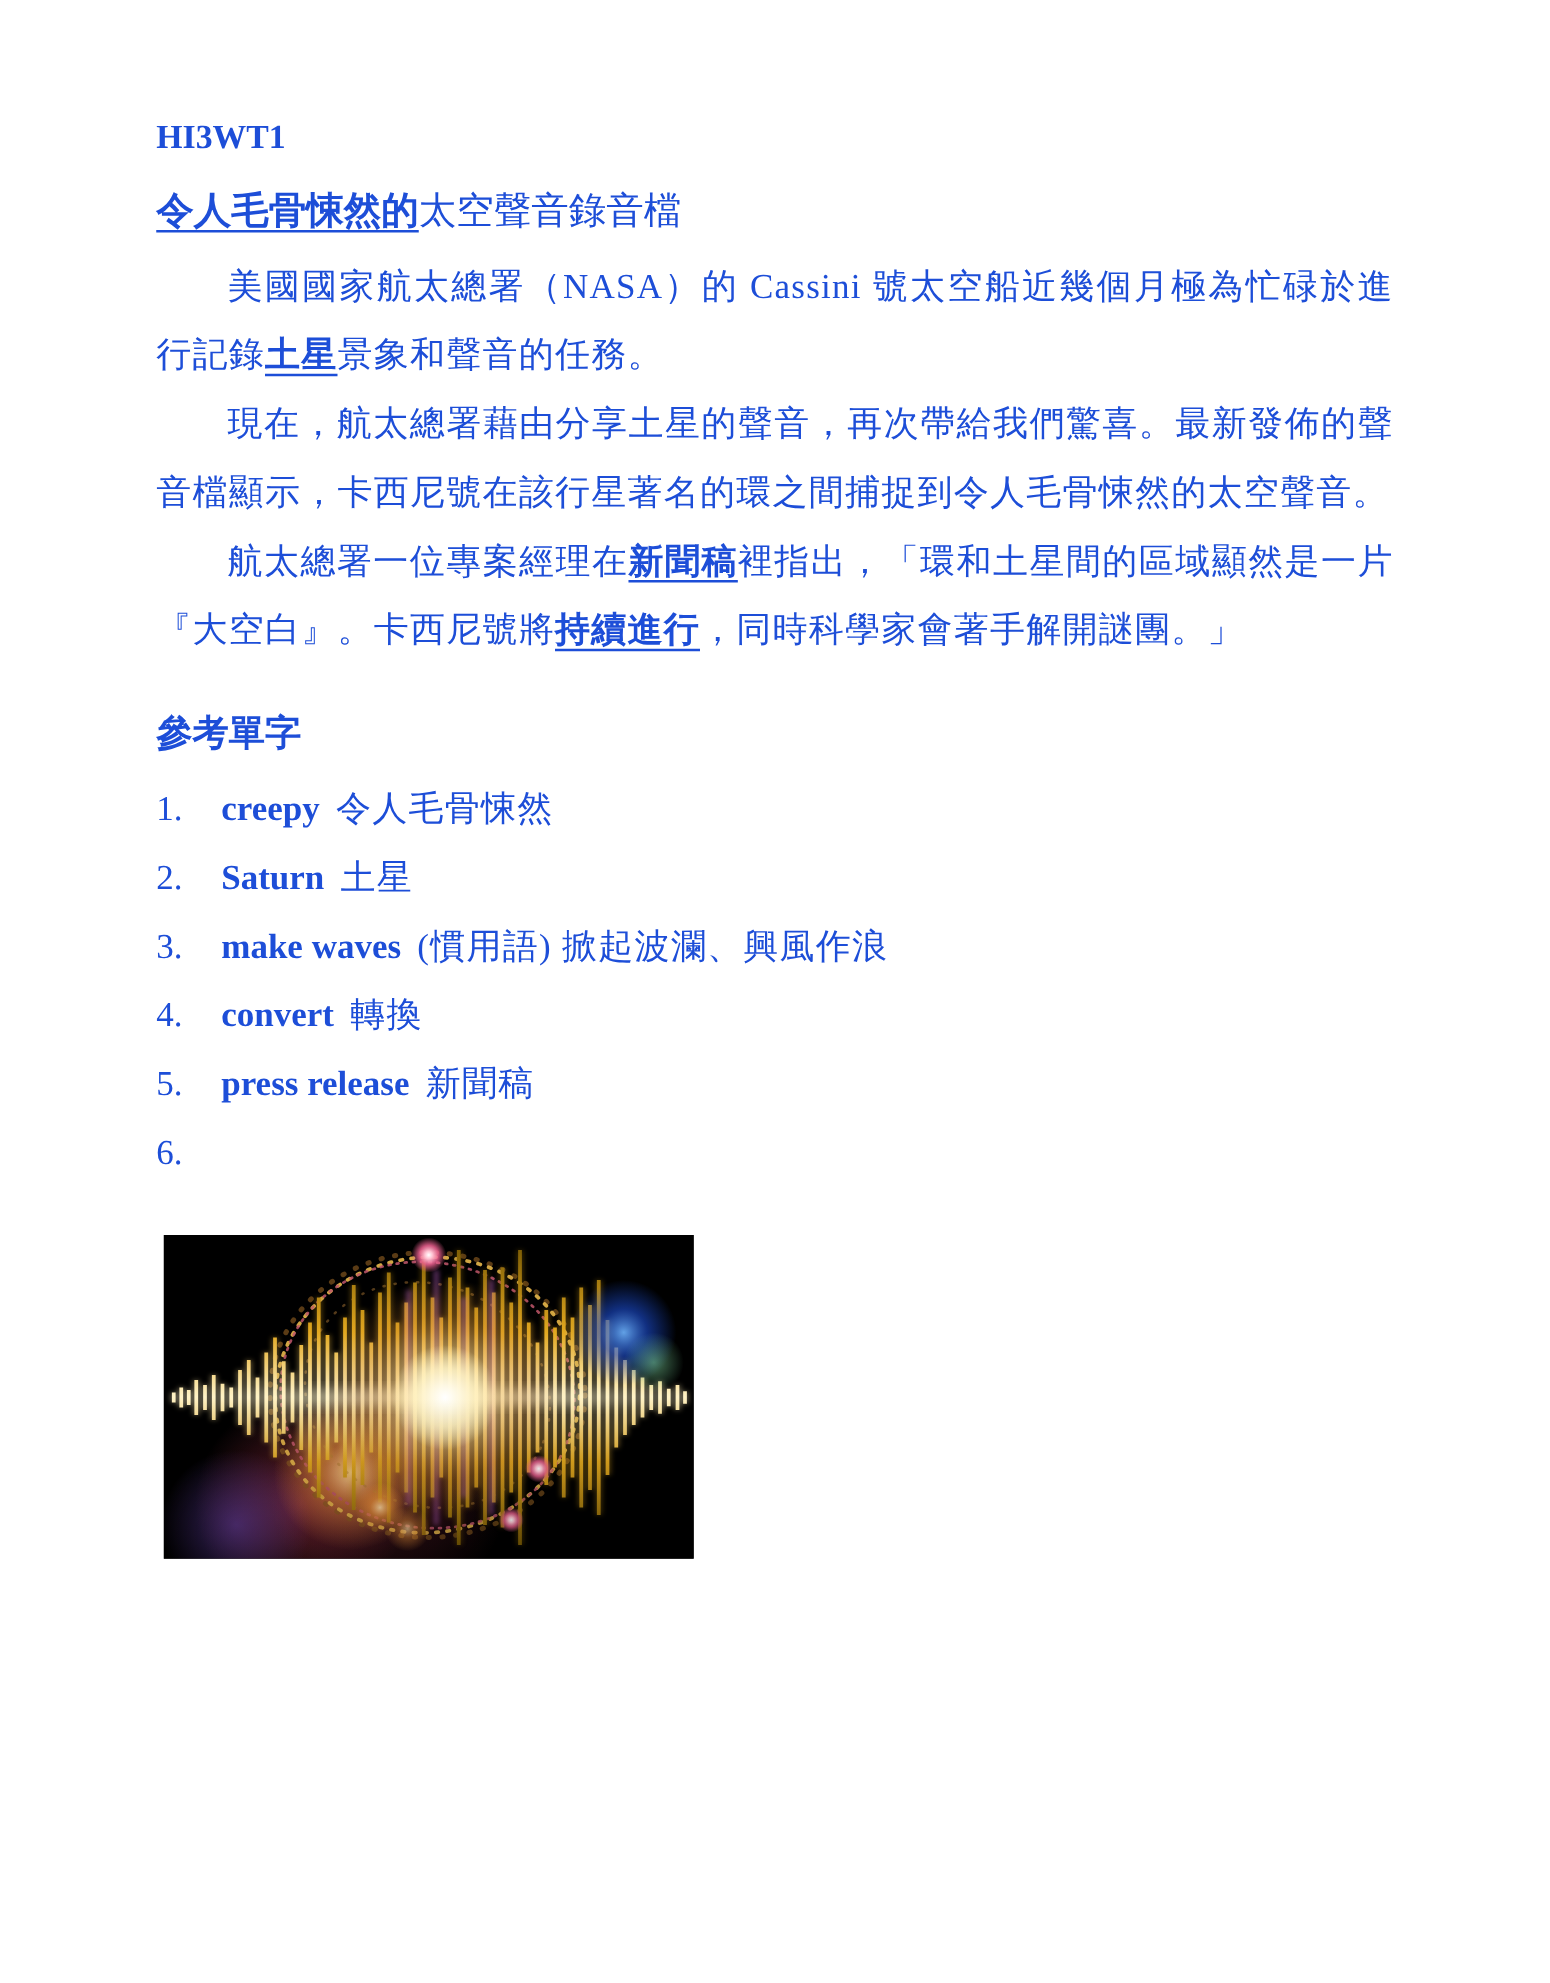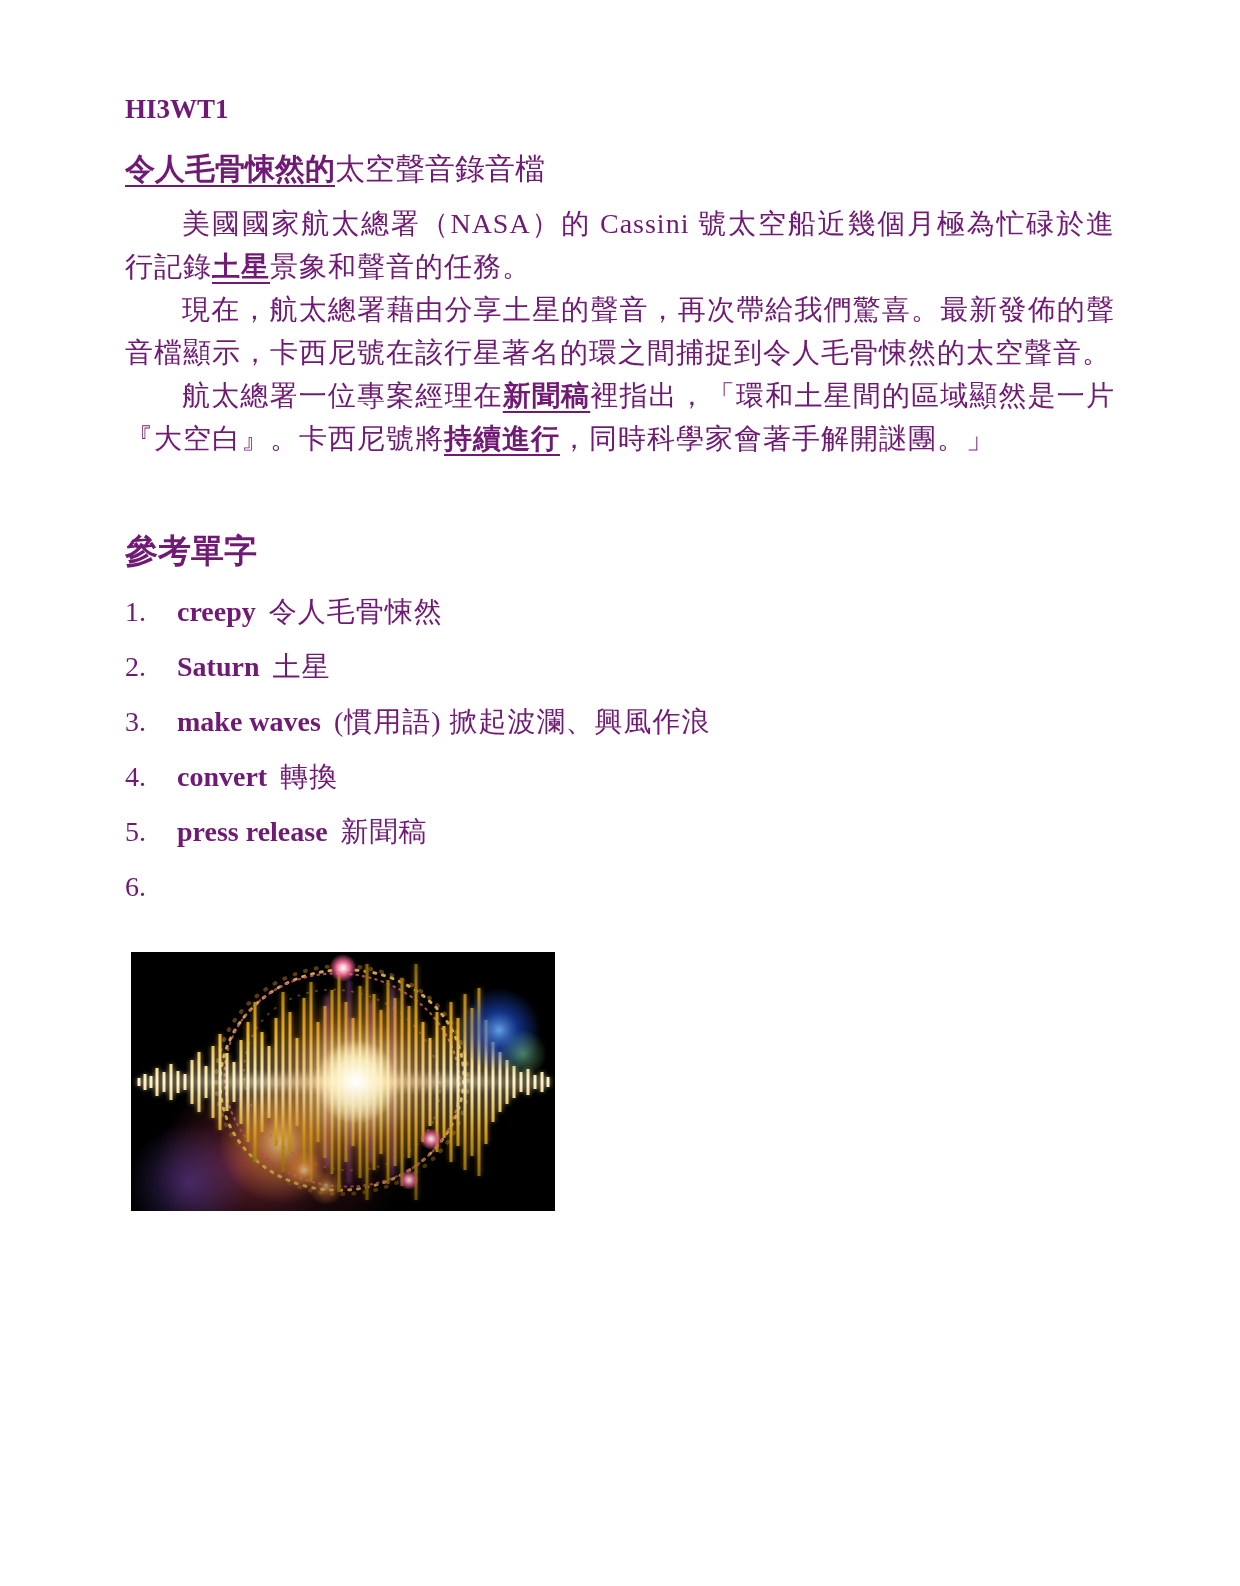--- a/index.html
+++ b/index.html
@@ -1,30 +1,30 @@
 <!DOCTYPE html>
 <html><head>
 <meta charset="utf-8">
 <style>
   html,body{margin:0;padding:0;background:#ffffff;}
   .page{
-    width:1240px;height:1586px;background:#ffffff;color:#701a75;
+    width:1240px;height:1586px;background:#ffffff;color:#1d4ed8;
     font-family:"Liberation Serif","DejaVu Serif",serif;
     position:relative;overflow:hidden;
   }
   .inner{padding:92px 125px 0 125px;}
   .doc-code{font-size:27px;font-weight:bold;line-height:34px;}
   .title{font-size:30px;line-height:46px;text-align:left;margin-top:20px;}
   .bu{font-weight:bold;text-decoration:underline;text-underline-offset:6px;text-decoration-thickness:2px;}
   .article{margin-top:10px;}
   p.body{
-    font-size:28px;line-height:43px;margin:0;
+    font-size:28px;line-height:55px;margin:0;
     text-align:justify;text-indent:57px;letter-spacing:1px;
   }
-  .vocab-heading{font-size:33px;font-weight:bold;line-height:42px;margin-top:70px;}
+  .vocab-heading{font-size:29px;font-weight:bold;line-height:42px;margin-top:34px;}
   .vocab-list{margin-top:12px;}
   .vocab-item{display:flex;font-size:28px;line-height:55px;}
   .num{width:52px;flex:none;}
   .term{font-weight:bold;margin-right:13px;}
   .def{letter-spacing:1px;}
   .figure{
     margin-top:38px;margin-left:6px;width:424px;height:259px;
     background:#000;overflow:hidden;position:relative;
   }
   .figure svg{display:block;}

